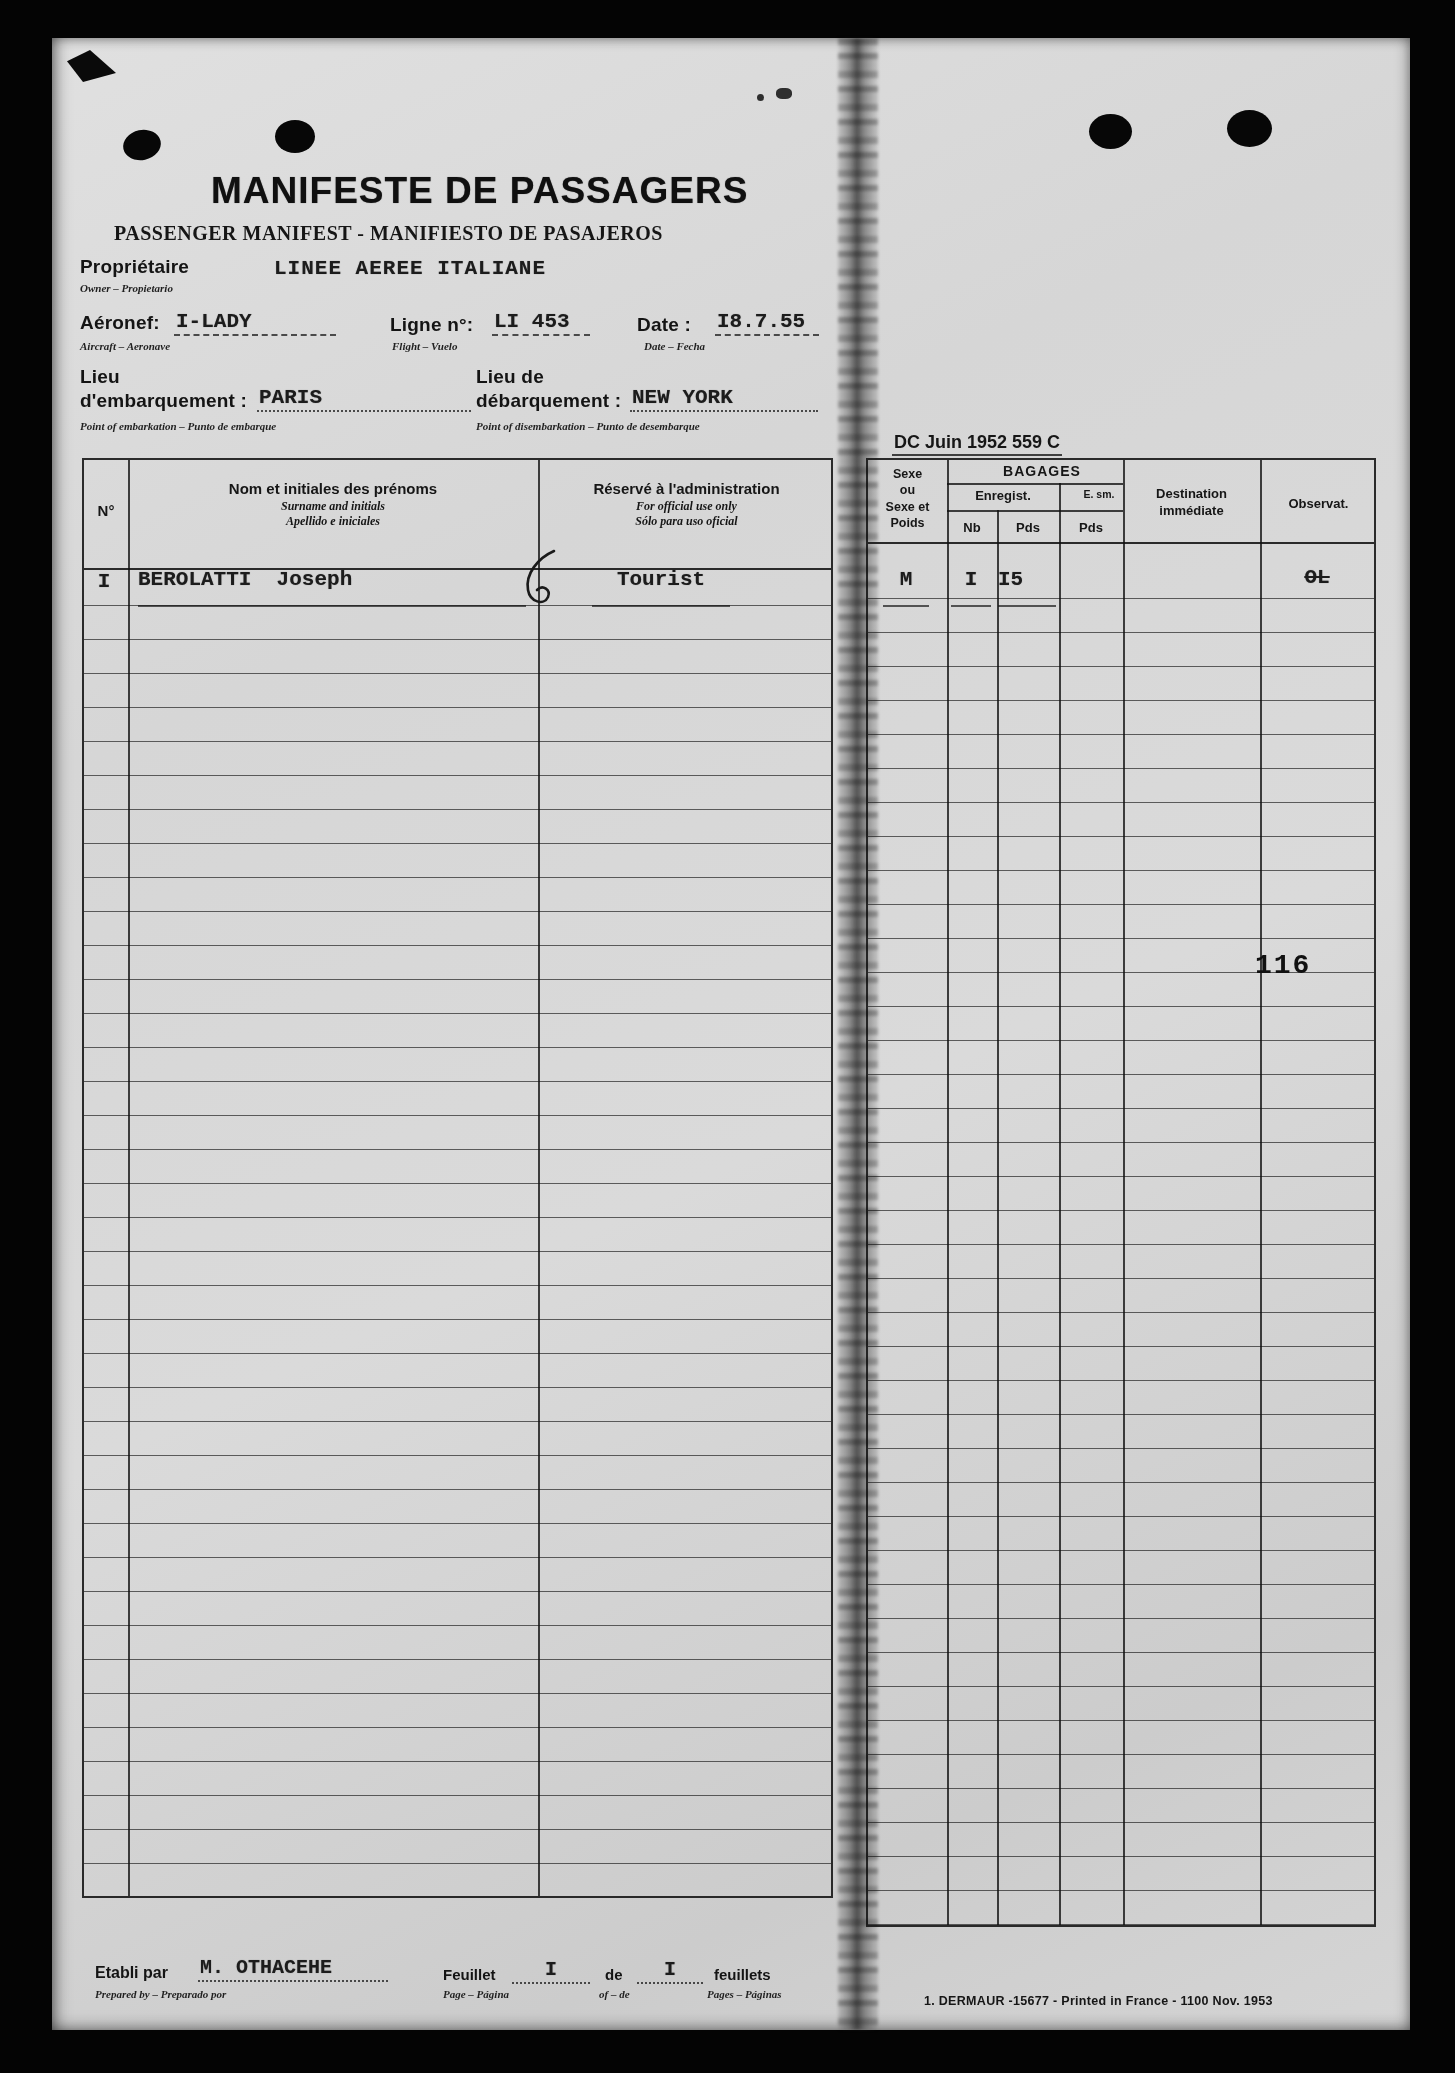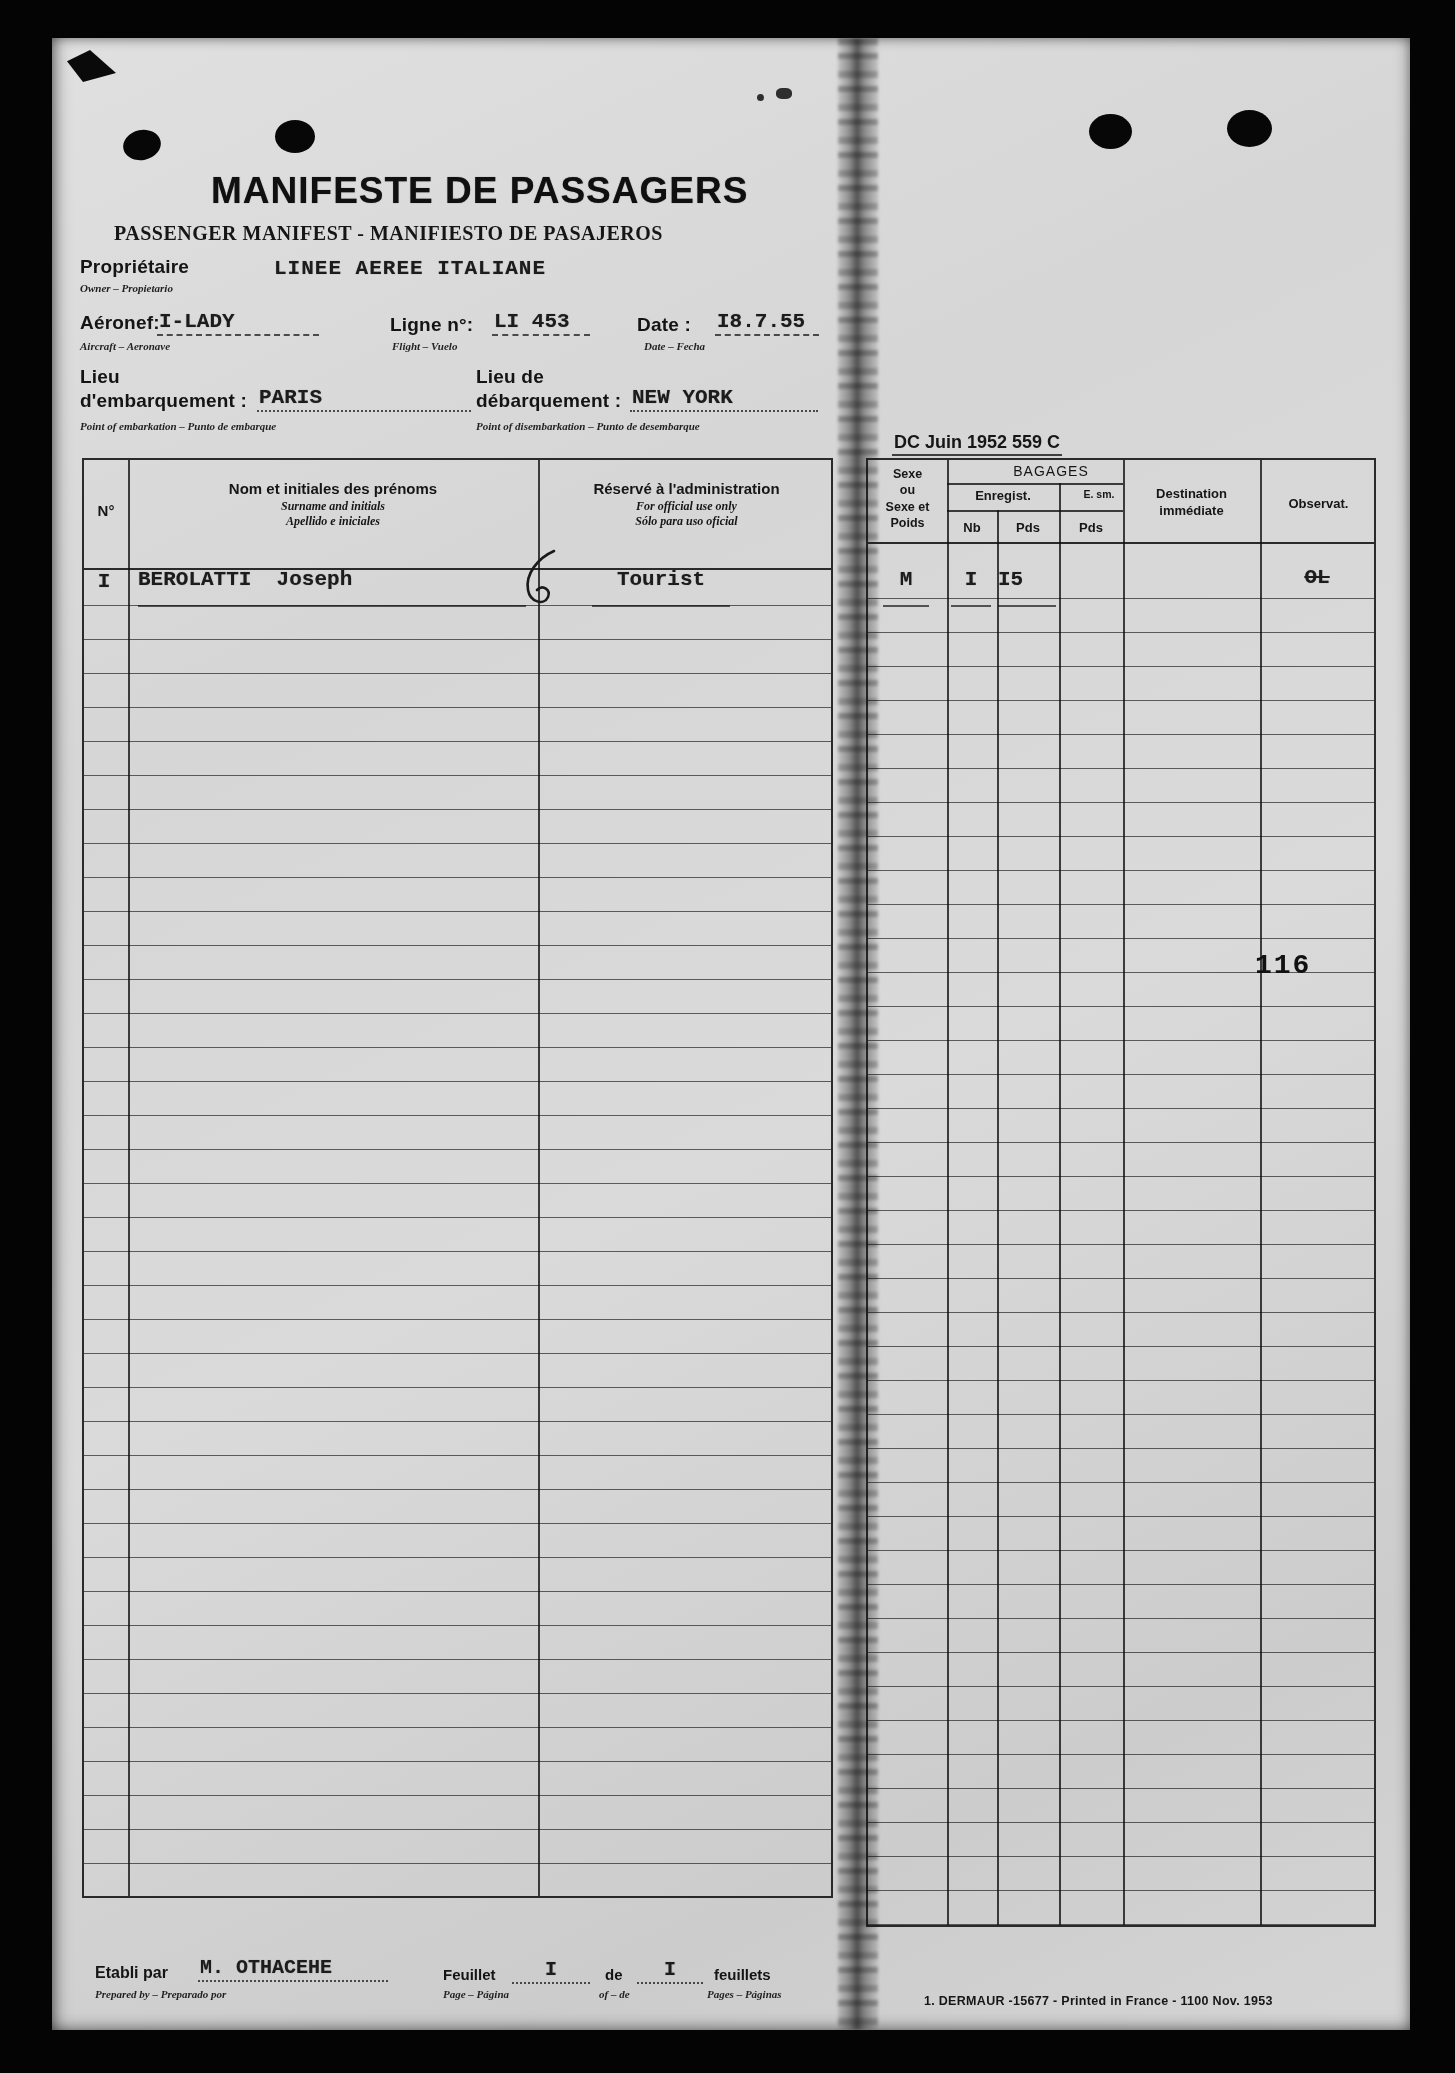--- a/index.html
+++ b/index.html
@@ -77,21 +77,21 @@
     <div class="crease"></div>
 
     <div class="abs title" style="left:159px;top:132px">MANIFESTE DE PASSAGERS</div>
     <div class="abs subtitle" style="left:62px;top:184px">PASSENGER MANIFEST - MANIFIESTO DE PASAJEROS</div>
 
     <div class="abs label" style="left:28px;top:218px">Propriétaire</div>
     <div class="abs sublabel" style="left:28px;top:244px">Owner – Propietario</div>
     <div class="abs typed" style="left:222px;top:219px;letter-spacing:1px">LINEE AEREE ITALIANE</div>
 
     <div class="abs label" style="left:28px;top:274px">Aéronef:</div>
-    <div class="abs" style="left:105px;top:272px"><span class="typed rule-dashed" style="min-width:162px">I-LADY</span></div>
+    <div class="abs" style="left:122px;top:272px"><span class="typed rule-dashed" style="min-width:162px">I-LADY</span></div>
     <div class="abs sublabel" style="left:28px;top:302px">Aircraft – Aeronave</div>
 
     <div class="abs label" style="left:338px;top:276px">Ligne n°:</div>
     <div class="abs" style="left:440px;top:272px"><span class="typed rule-dashed" style="min-width:98px">LI 453</span></div>
     <div class="abs sublabel" style="left:340px;top:302px">Flight – Vuelo</div>
 
     <div class="abs label" style="left:585px;top:276px">Date :</div>
     <div class="abs" style="left:663px;top:272px"><span class="typed rule-dashed" style="min-width:104px">I8.7.55</span></div>
     <div class="abs sublabel" style="left:592px;top:302px">Date – Fecha</div>
 
@@ -169,21 +169,21 @@
     </div>
 
     <div class="tbl tbl-right">
       <div class="hdr-right">
         <div class="hcell" style="left:0;width:79px;top:6px">
           <div class="hsm">Sexe</div>
           <div class="hsm">ou</div>
           <div class="hsm">Sexe et</div>
           <div class="hsm">Poids</div>
         </div>
-        <div class="hcell" style="left:95px;width:176px;top:3px;font-weight:normal;font-size:14px;letter-spacing:1px">BAGAGES</div>
+        <div class="hcell" style="left:86px;width:176px;top:3px;font-weight:bold;font-size:14px;letter-spacing:1px">BAGAGES</div>
         <div class="hcell hsm" style="left:79px;width:112px;top:28px;font-size:13px">Enregist.</div>
         <div class="hcell hsm" style="left:191px;width:80px;top:28px;font-size:10.5px">E. sm.</div>
         <div class="hcell hsm" style="left:79px;width:50px;top:60px;font-size:13px">Nb</div>
         <div class="hcell hsm" style="left:129px;width:62px;top:60px;font-size:13px">Pds</div>
         <div class="hcell hsm" style="left:191px;width:64px;top:60px;font-size:13px">Pds</div>
         <div class="hcell" style="left:255px;width:137px;top:26px">
           <div class="hsm" style="font-size:13px">Destination</div>
           <div class="hsm" style="font-size:13px">immédiate</div>
         </div>
         <div class="hcell hsm" style="left:392px;width:117px;top:36px;font-size:13px">Observat.</div>

